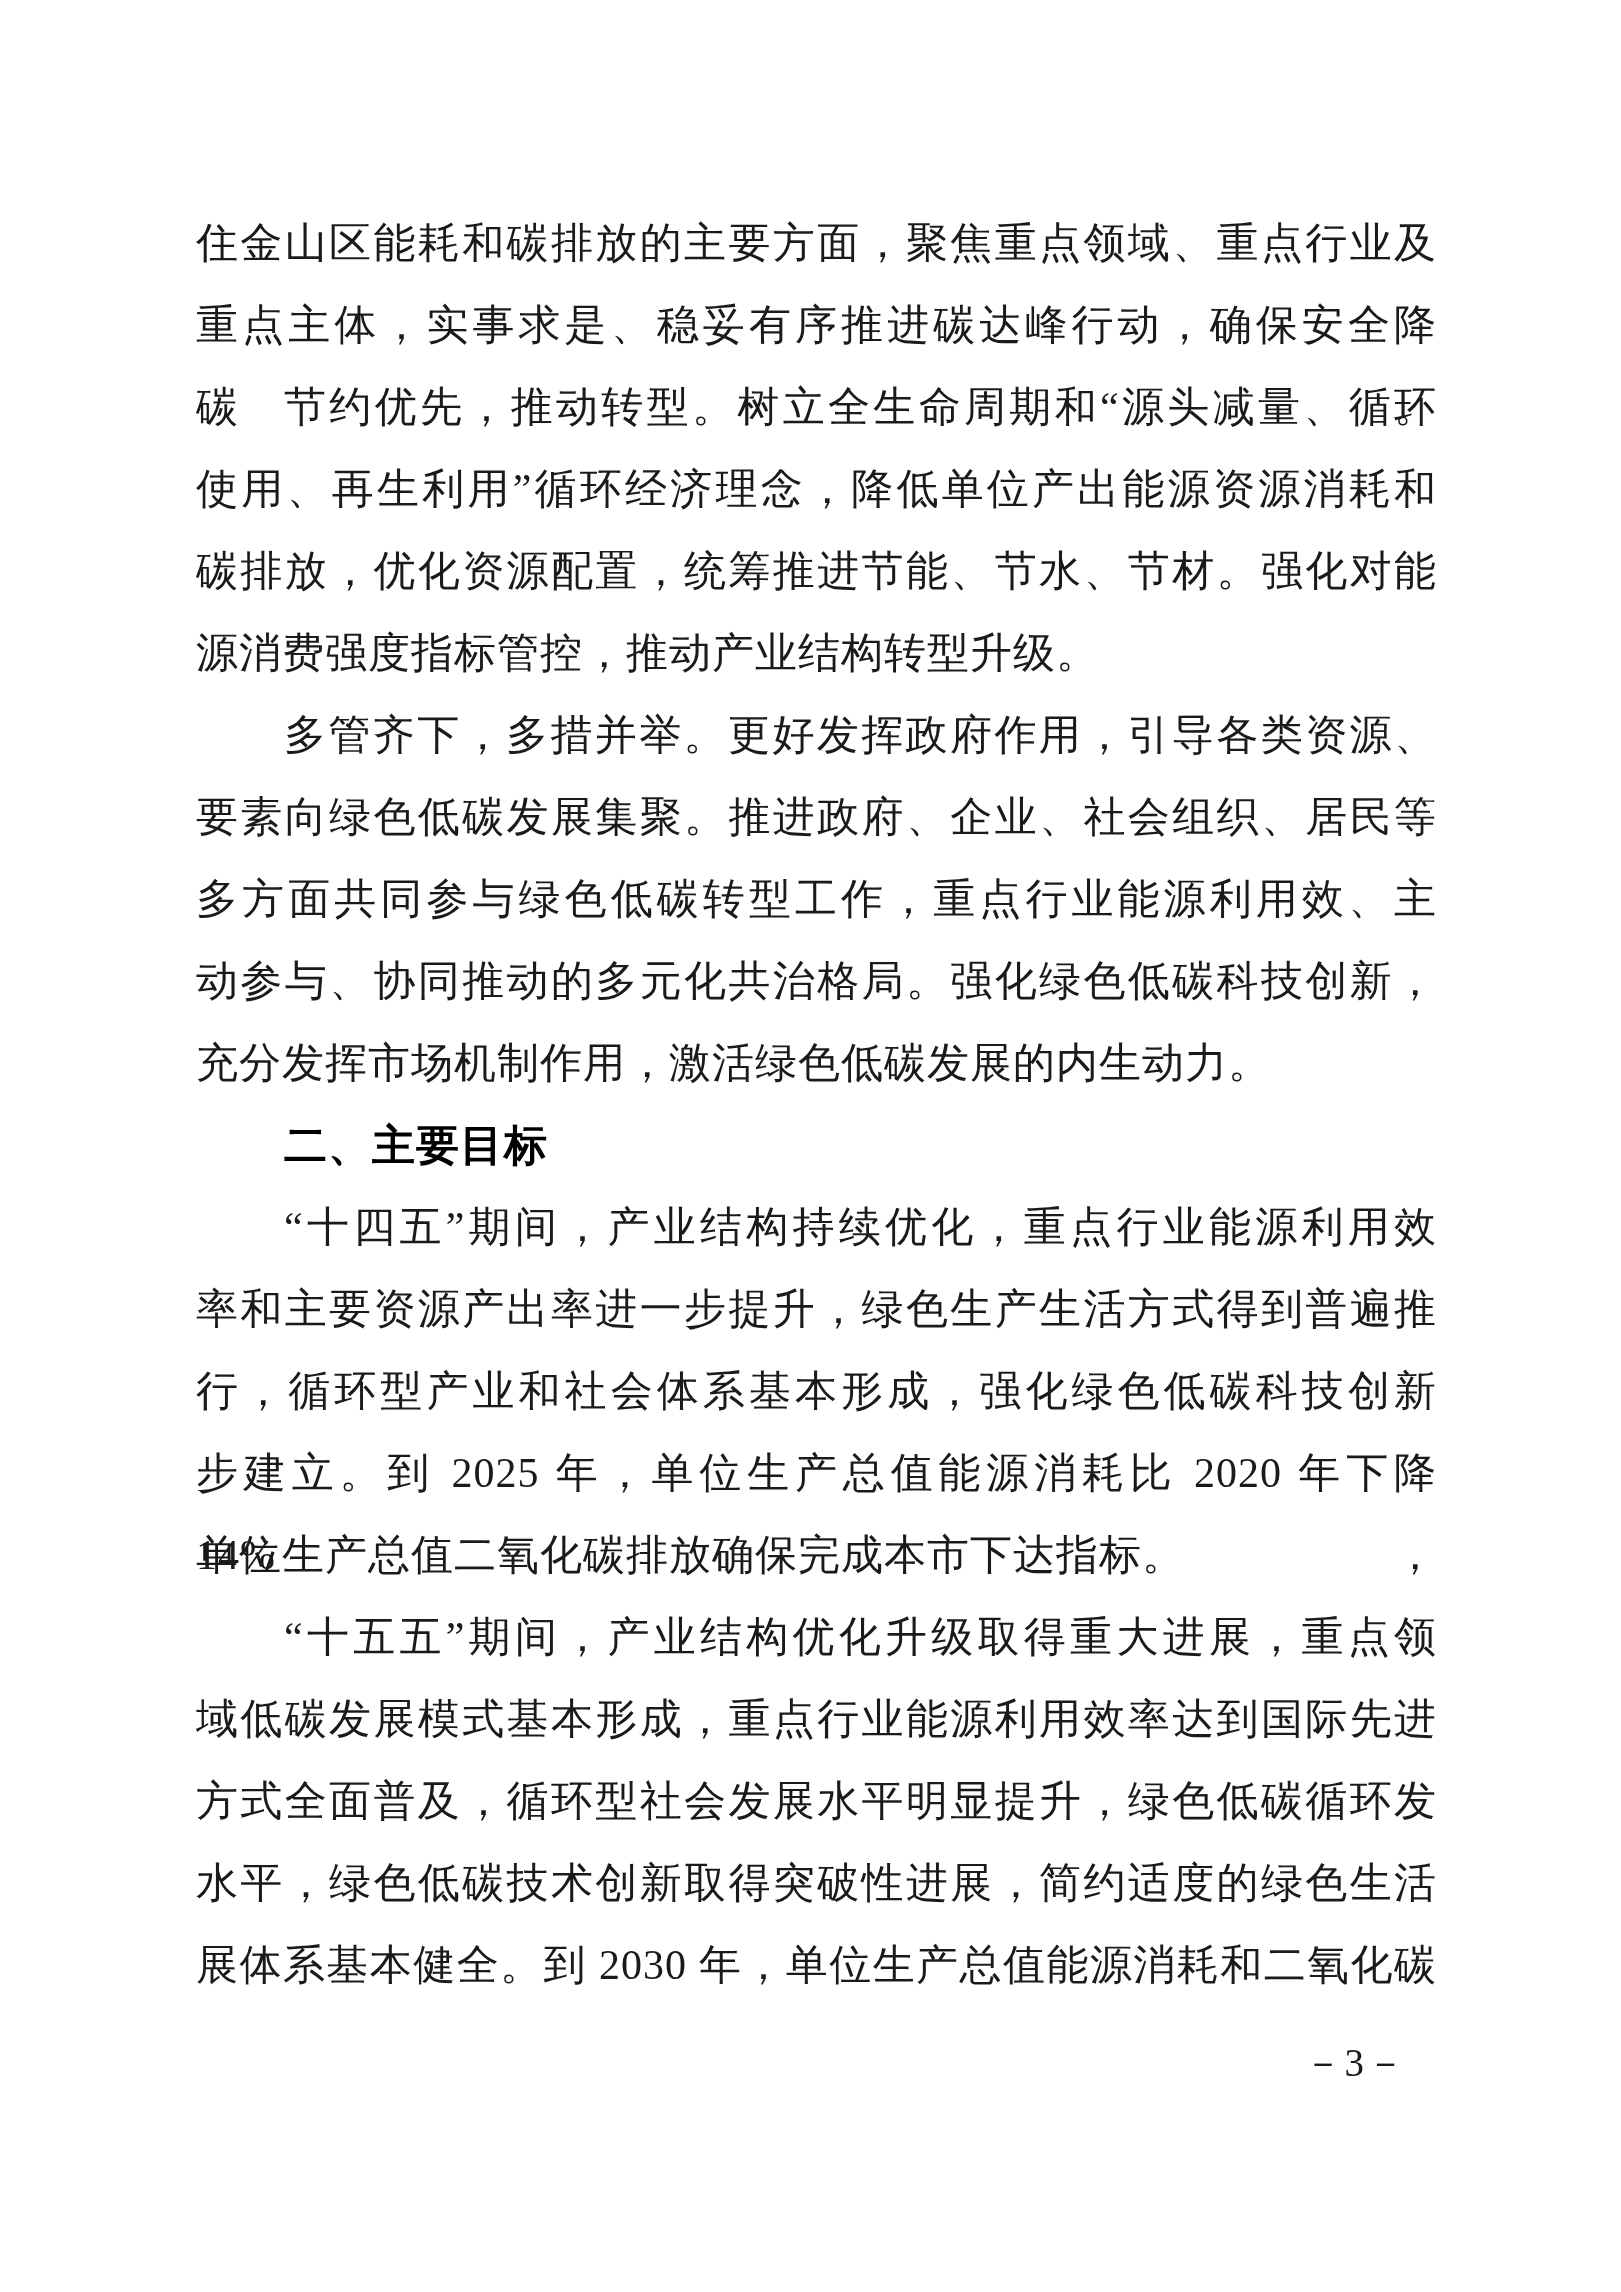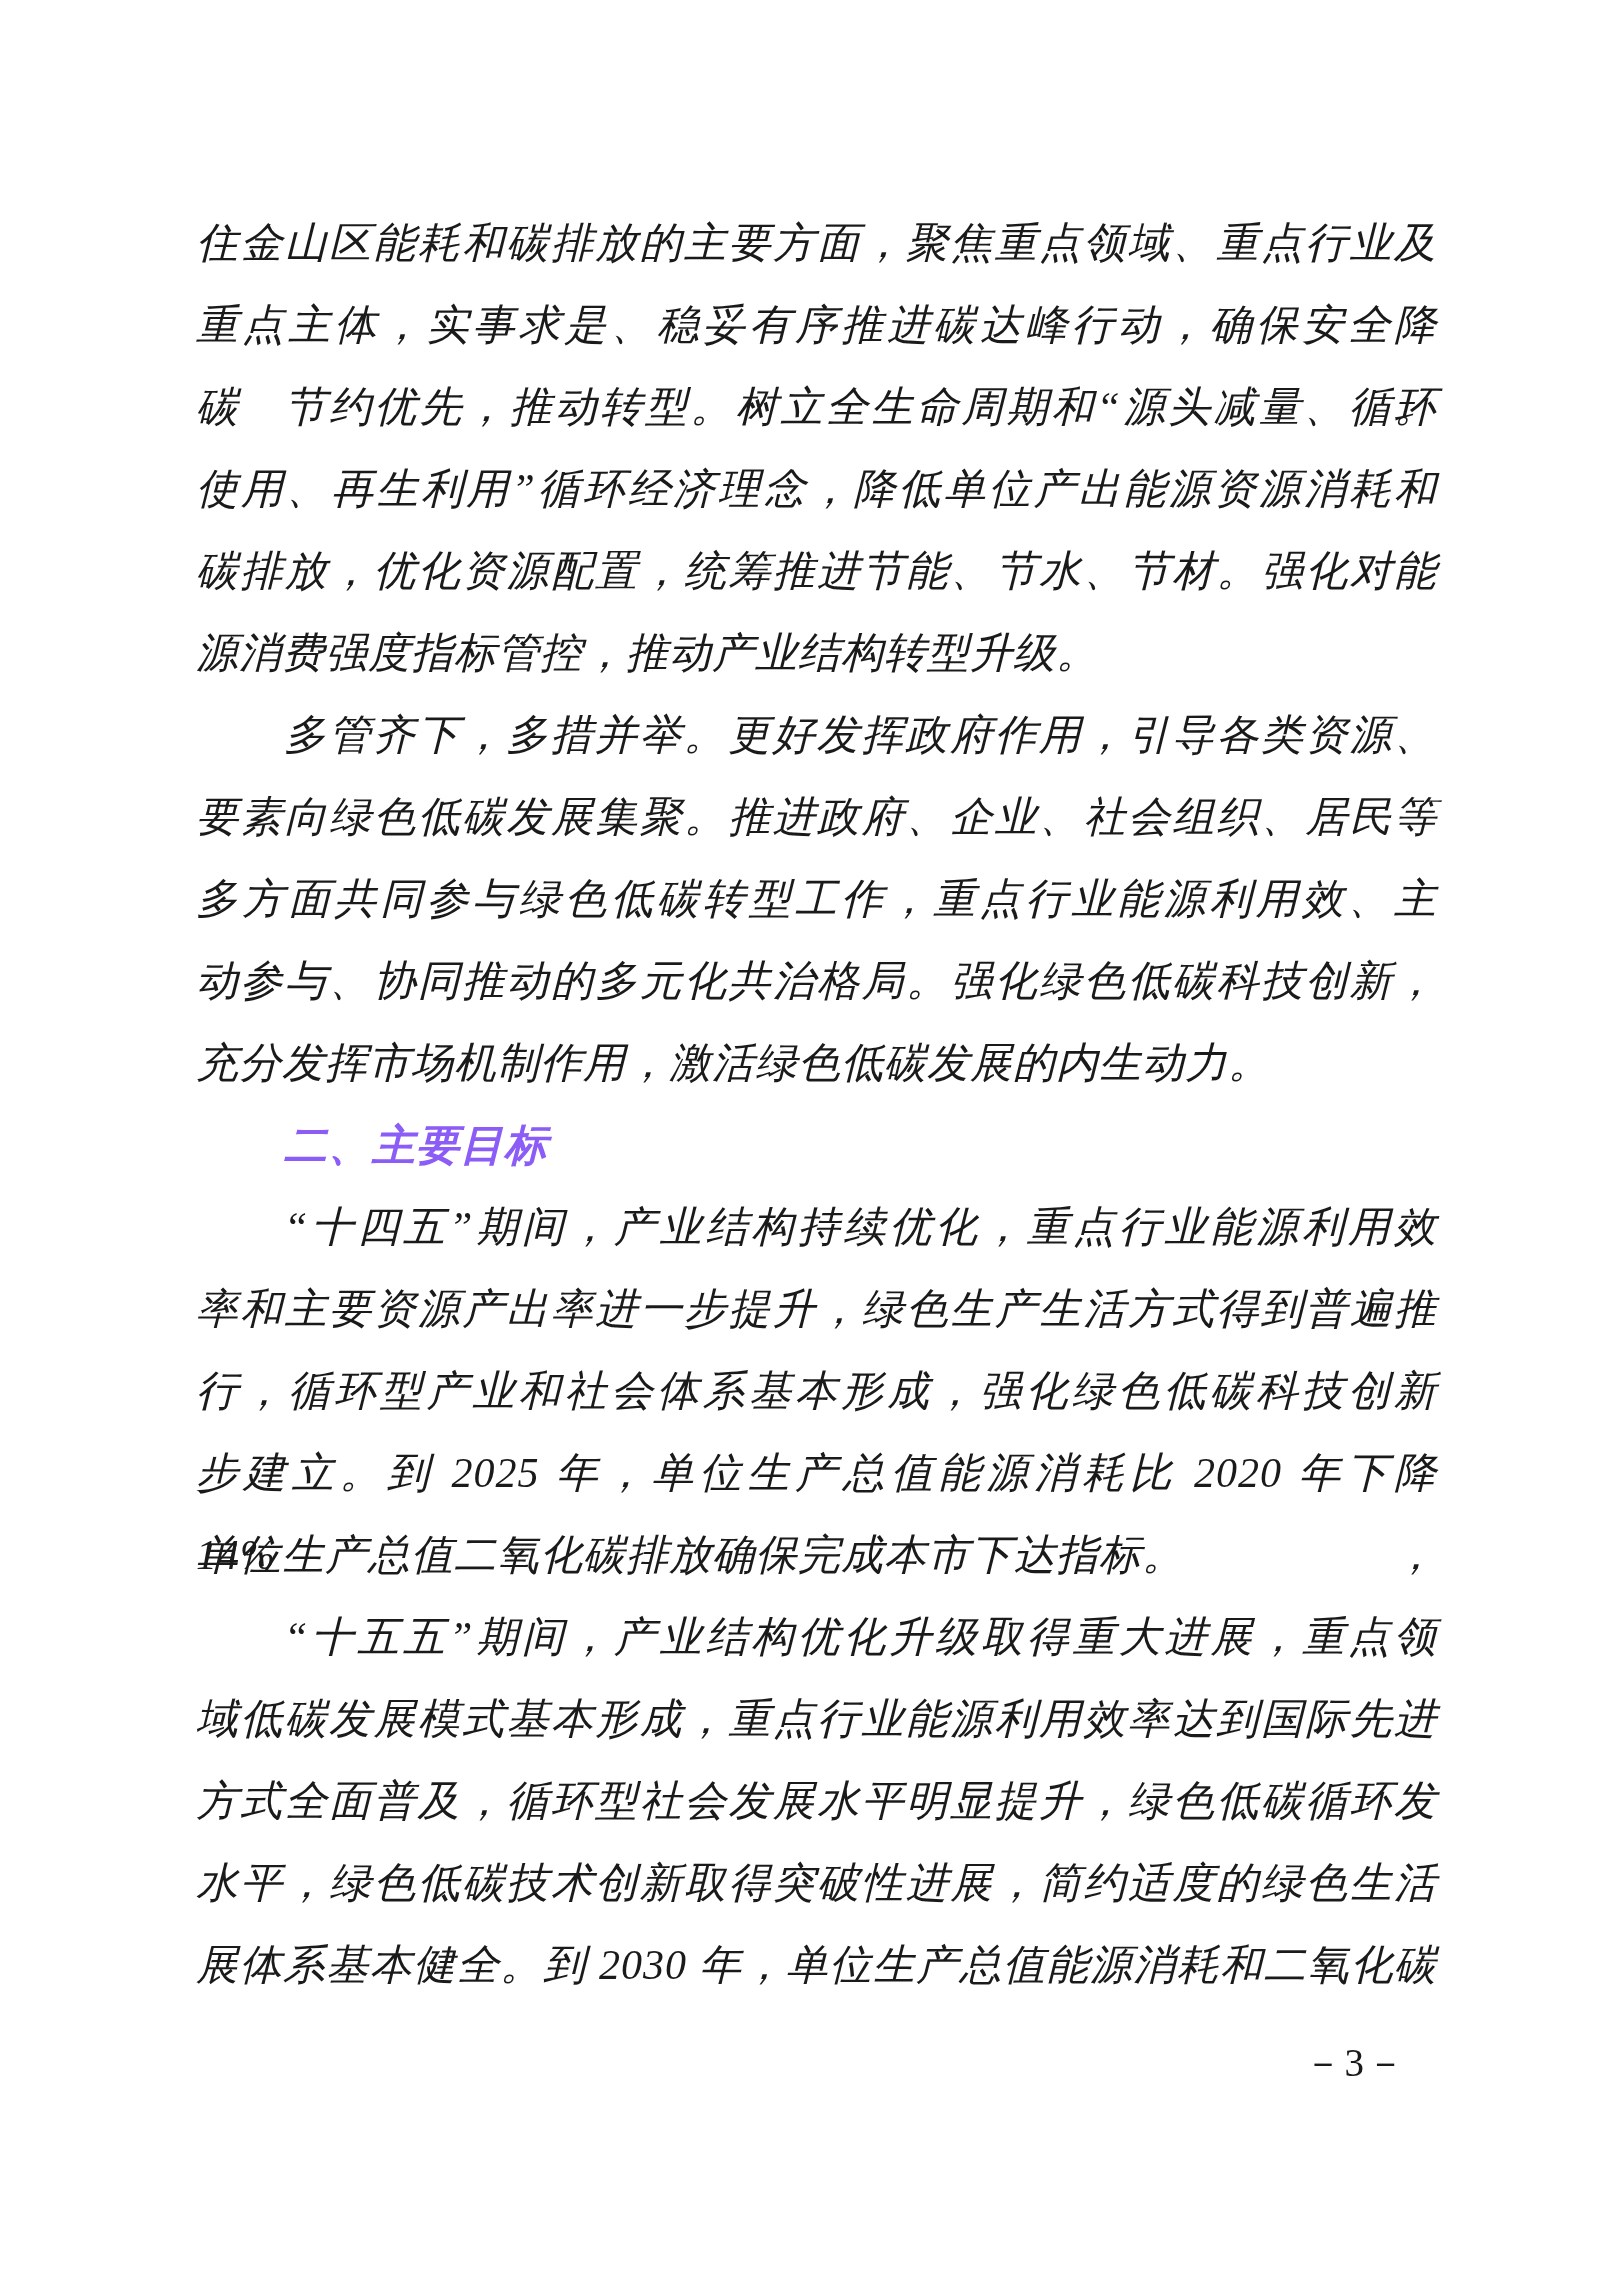--- a/index.html
+++ b/index.html
@@ -14,21 +14,20 @@
       background: #ffffff;
       color: #1a1a1a;
       font-family: "Liberation Serif", "DejaVu Serif", serif;
       overflow: hidden;
     }
     .content {
       position: absolute;
       left: 196px;
       top: 202px;
       width: 1241px;
-      font-style: italic;
     }
     .line {
       height: 82px;
       line-height: 82px;
       font-size: 42px;
       text-align: justify;
       text-align-last: justify;
       letter-spacing: 1px;
       overflow: visible;
     }
@@ -36,21 +35,21 @@
       padding-left: 88px;
     }
     .line.short {
       text-align: right;
       text-align-last: left;
     }
     .line.heading {
       font-family: "Liberation Sans", "DejaVu Sans", sans-serif;
       font-weight: bold;
       font-size: 43px;
-      color: #8b5cf6;
+      color: #000000;
     }
     .page-number {
       position: absolute;
       top: 2041px;
       right: 214px;
       font-size: 39px;
       line-height: 43px;
       font-family: "Liberation Serif", "DejaVu Serif", serif;
       color: #1a1a1a;
       letter-spacing: 2px;

